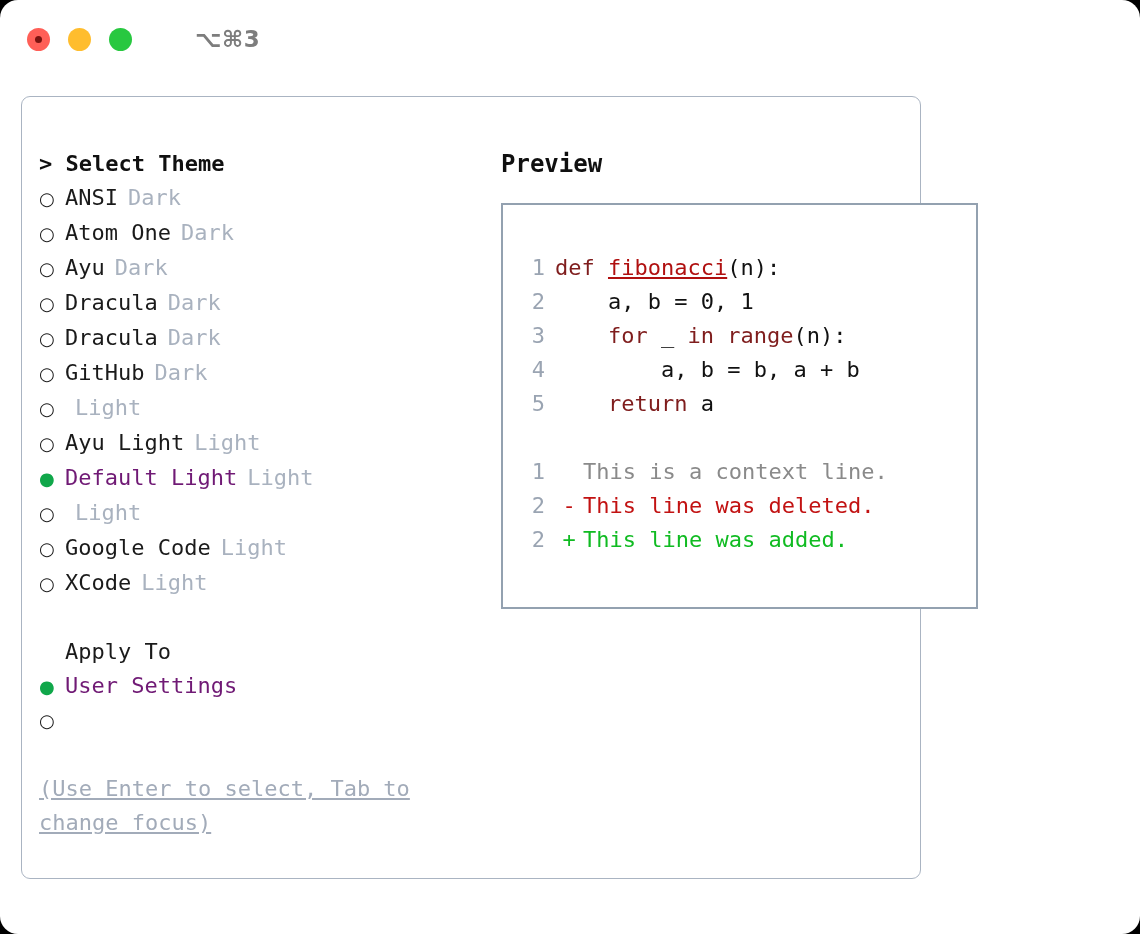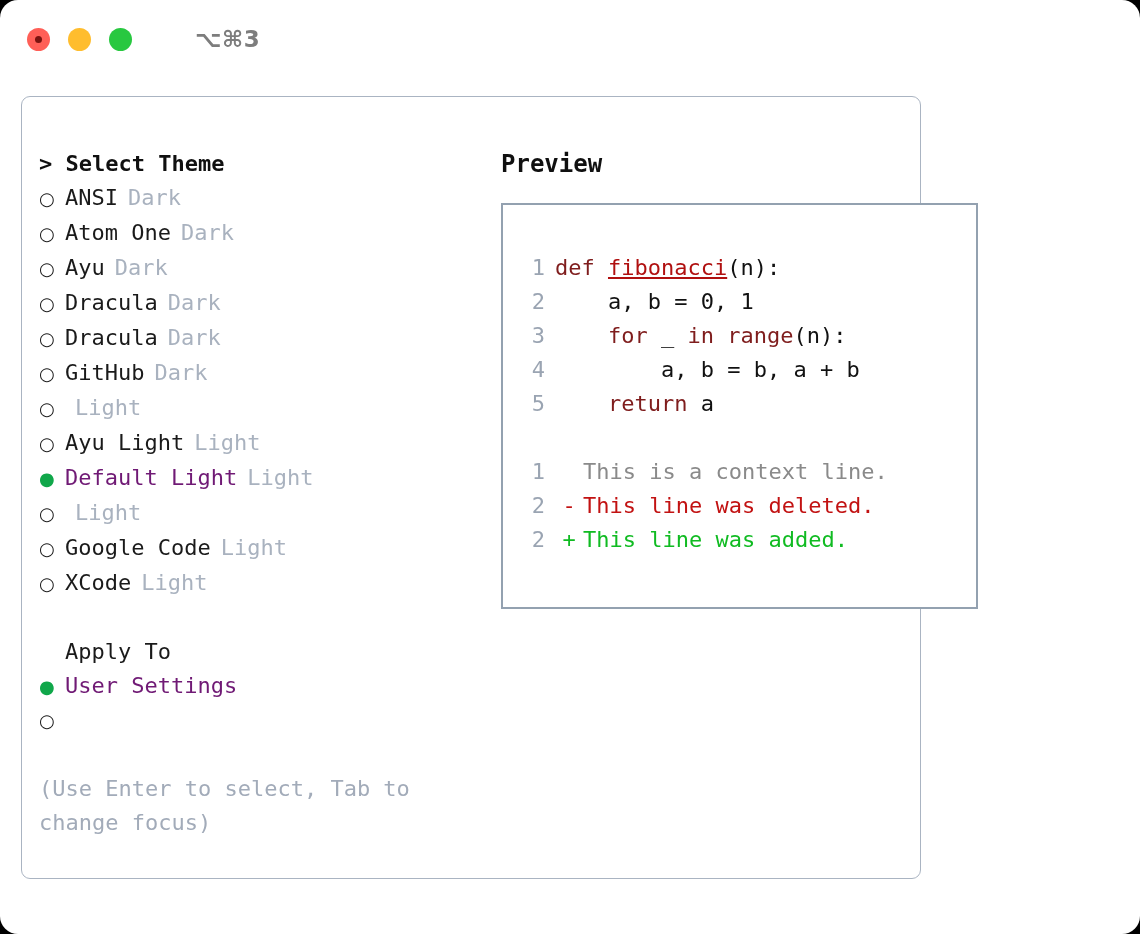--- a/index.html
+++ b/index.html
@@ -121,20 +121,21 @@
     line-height: 34px;
     padding-left: 26px;
     white-space: pre;
   }
   .hint {
     margin-top: 34px;
     font-size: 22px;
     line-height: 34px;
     color: #a2abb9;
     width: 400px;
+    text-decoration: underline;
   }
 
   
   .right-col {
     position: absolute;
     left: 479px;
     top: 50px;
     width: 490px;
   }
   .preview-title {

